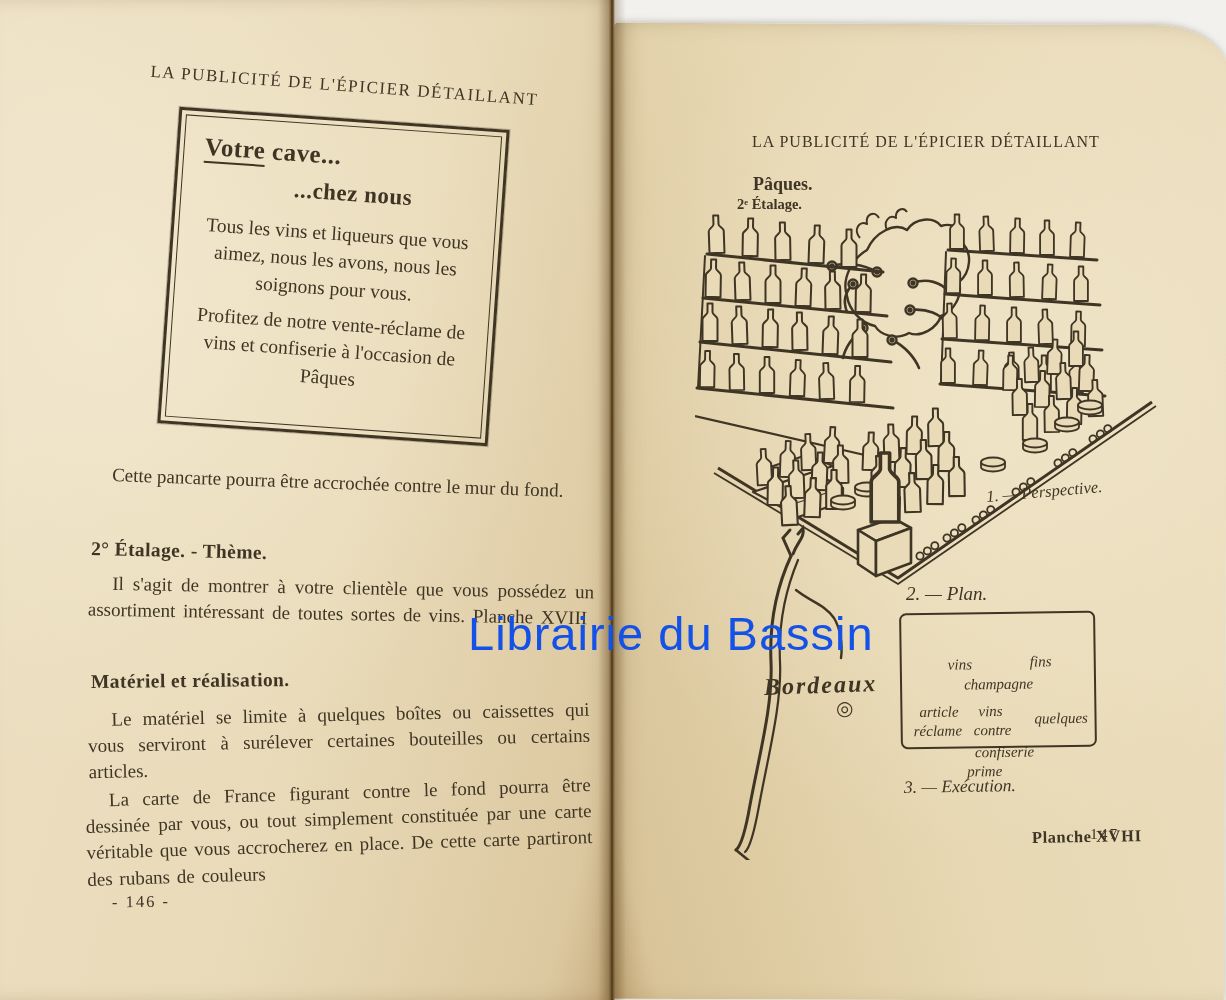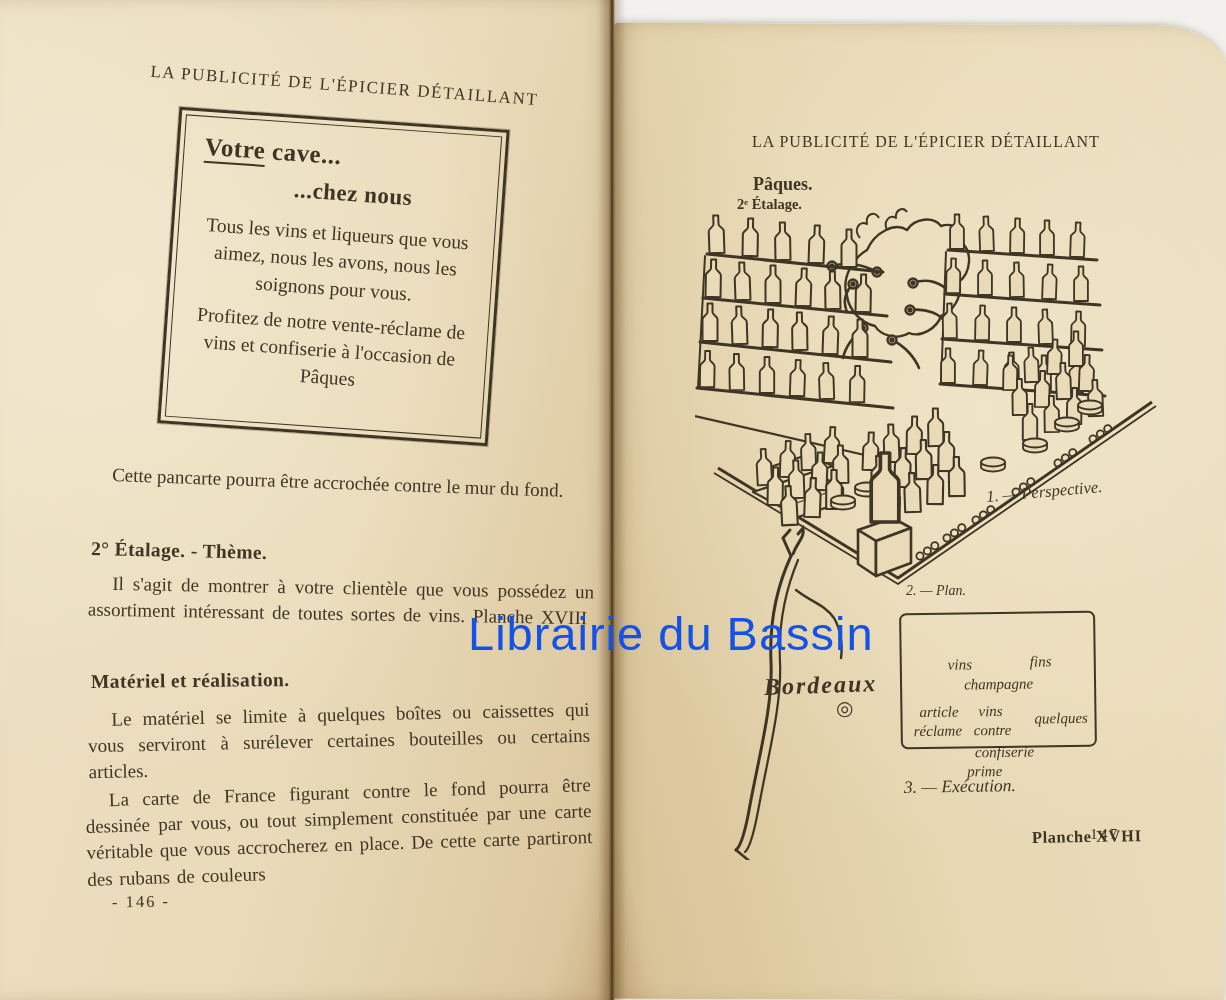--- a/index.html
+++ b/index.html
@@ -306,21 +306,21 @@
       <path d="M103 360 C93 384 83 420 85 462 C87 504 73 556 64 606 C60 628 55 648 50 652" stroke-width="2.2"></path>
       <path d="M96 356 L88 338 L95 330"></path>
       <path d="M98 354 C102 342 110 338 108 328 L103 334"></path>
       <path d="M101 390 C116 402 129 404 139 418 C145 428 148 444 146 458" stroke-width="2.4"></path>
       <path d="M41 650 L58 664" stroke-width="2.6"></path>
     </g>
   </svg>
 
   <div class="abs hand" style="left:986px;top:482px;font-size:16.5px;transform:rotate(-5deg);">1. — Perspective.</div>
 
-  <div class="abs hand" style="left:906px;top:583px;font-size:14px;">2. — Plan.</div>
+  <div class="abs hand" style="left:906px;top:583px;font-size:19px;">2. — Plan.</div>
 
   <div class="abs planbox">
     <span style="left:46px;top:7px;">vins</span>
     <span style="left:128px;top:5px;">fins</span>
     <span style="left:62px;top:27px;text-align:center;">champagne</span>
     <span style="left:17px;top:54px;">article</span>
     <span style="left:11px;top:73px;">réclame</span>
     <span style="left:76px;top:54px;">vins</span>
     <span style="left:71px;top:73px;">contre</span>
     <span style="left:132px;top:62px;">quelques</span>

